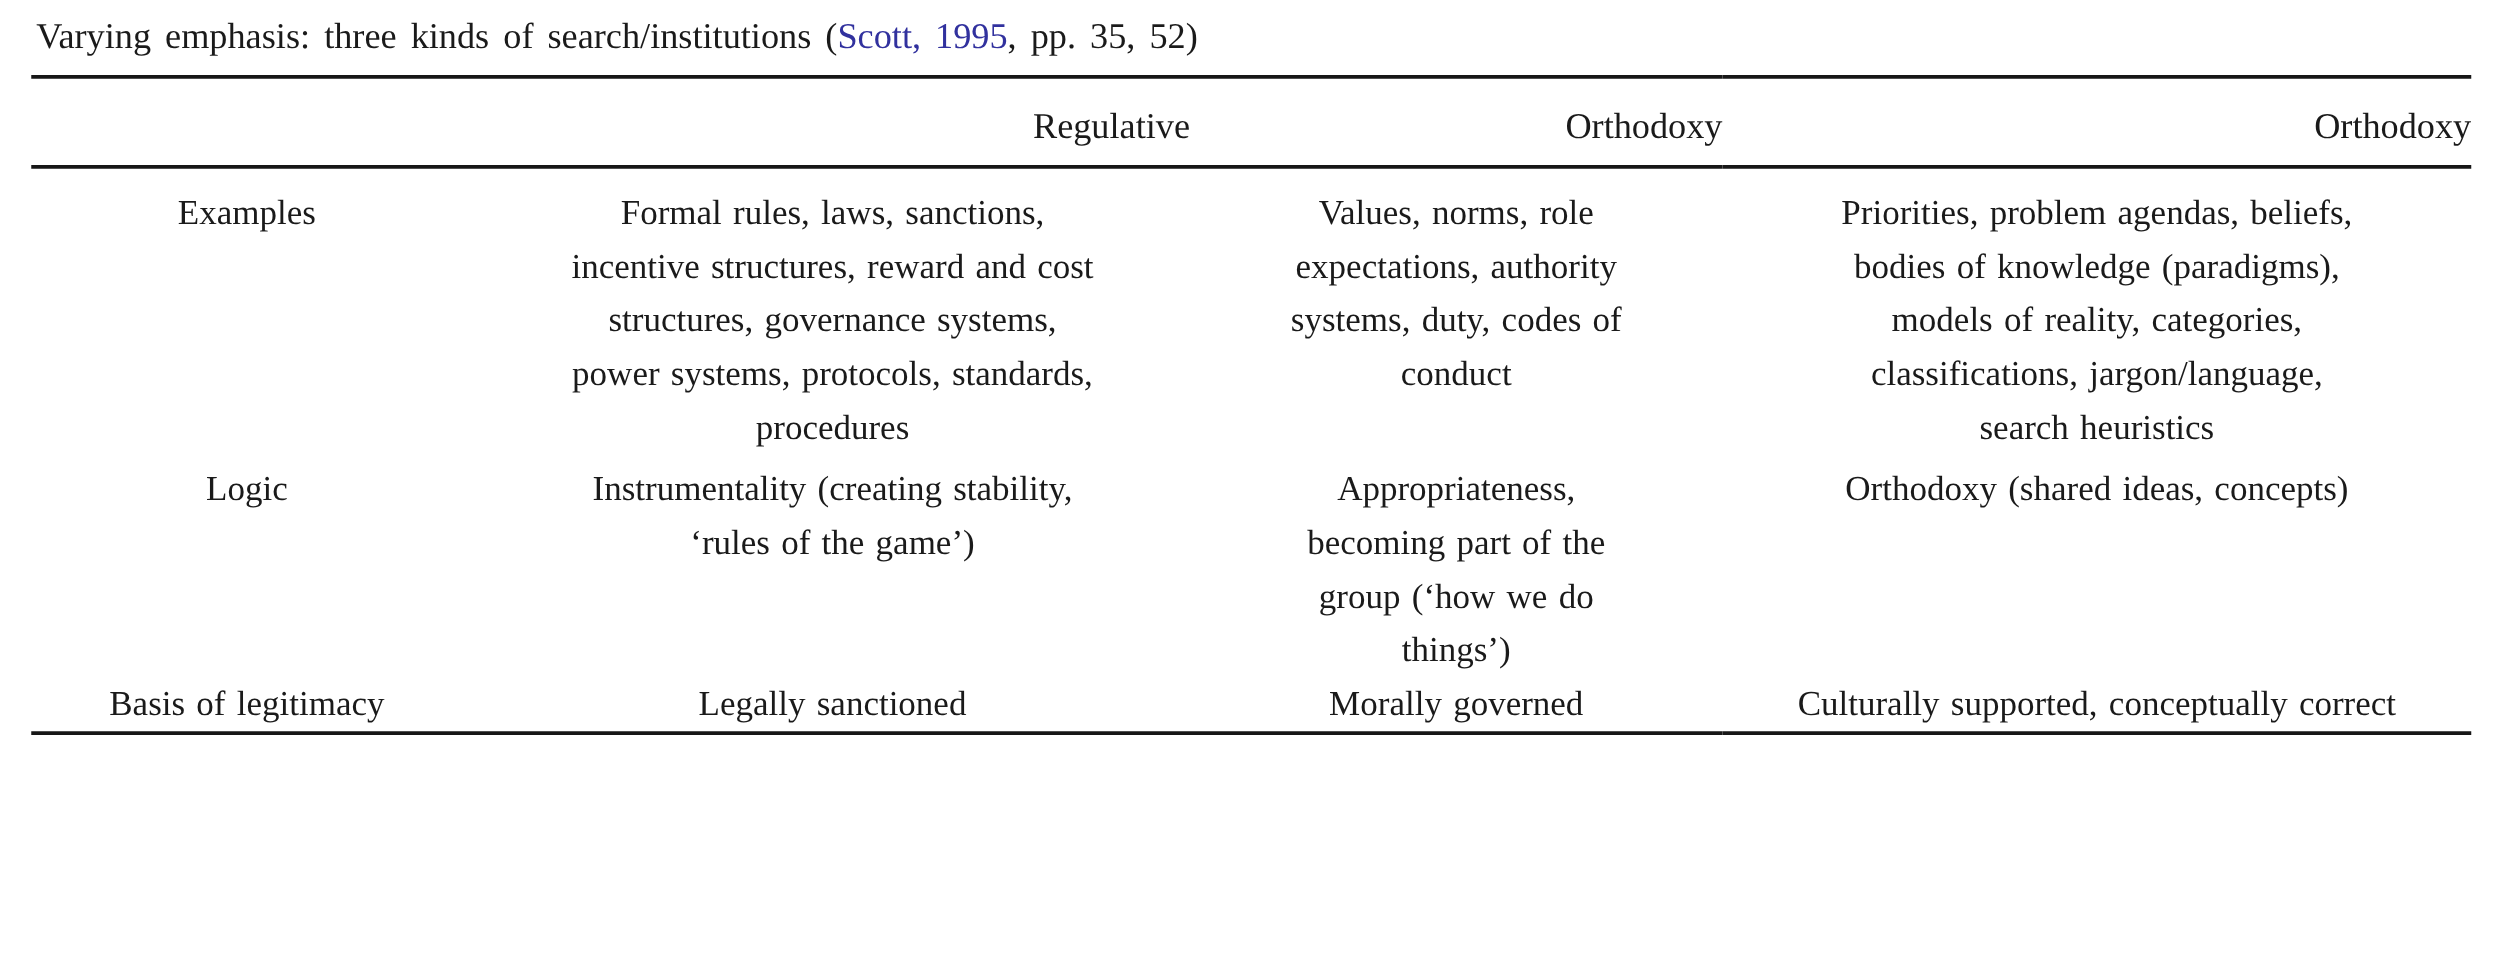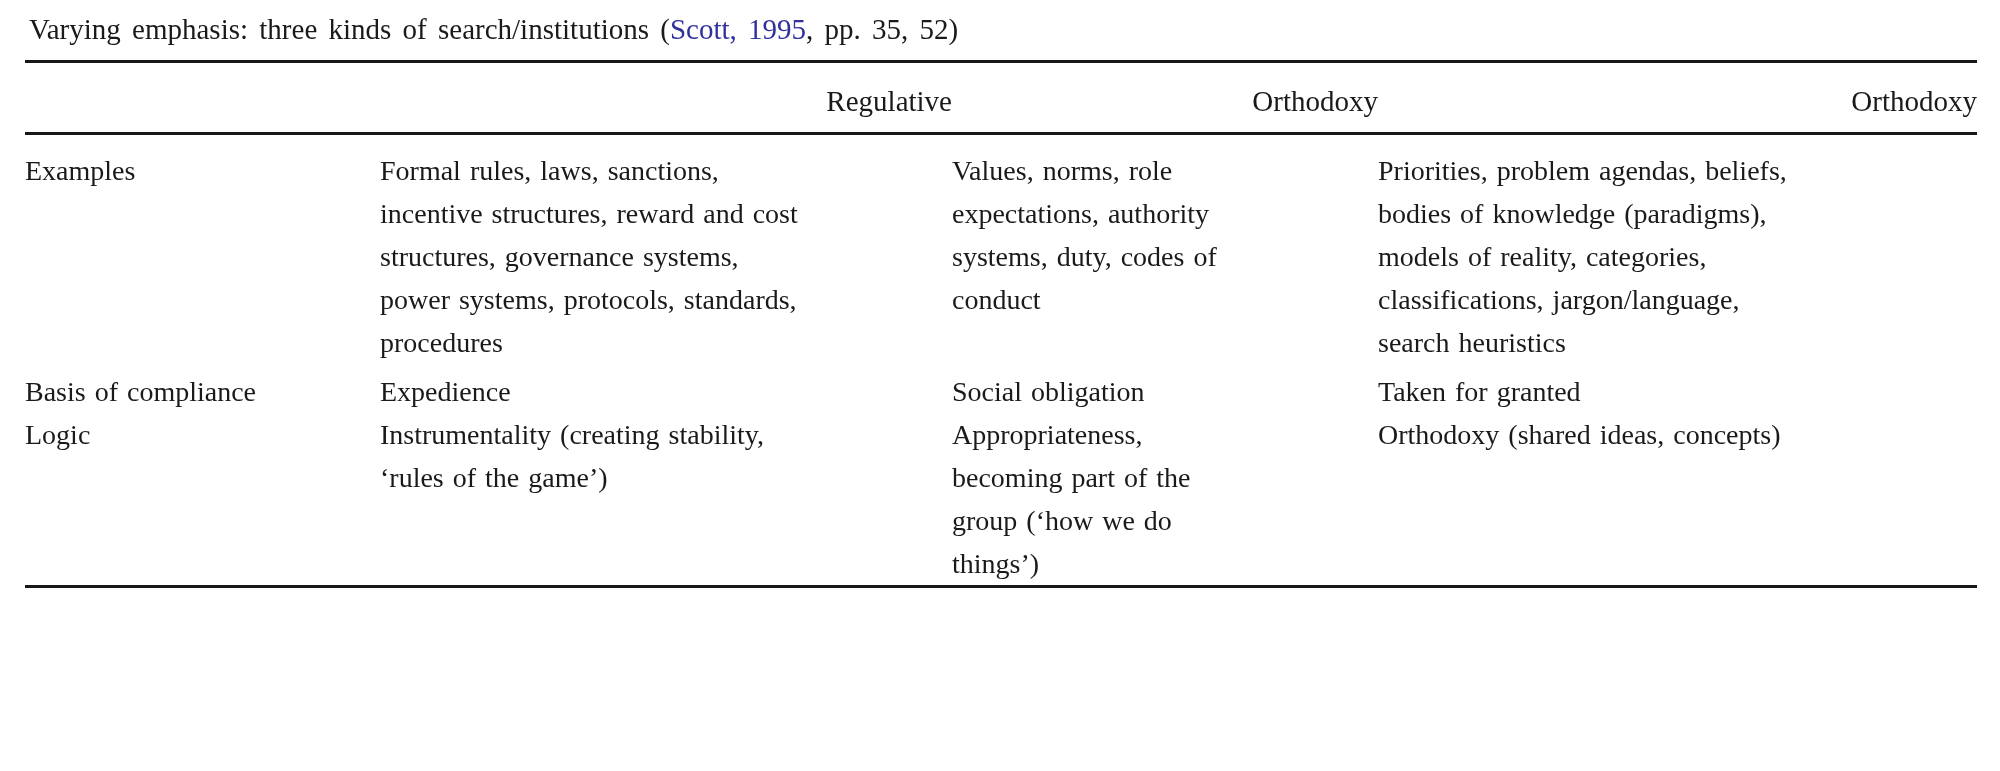--- a/index.html
+++ b/index.html
@@ -48,21 +48,21 @@
     text-align: right;
     vertical-align: middle;
     padding: 22px 0 14px 0;
     border-bottom: 3px solid var(--rule-color, #171717);
     word-spacing: 2px;
   }
   tbody td {
     font-size: 28px;
     line-height: 43px;
     vertical-align: top;
-    text-align: left;
+    text-align: center;
     white-space: pre;
     word-spacing: 2px;
     padding: 0;
     overflow: visible;
   }
   tbody tr.r-examples td   { padding-top: 14px; padding-bottom: 6px; }
   tbody tr.r-mechanisms td { padding-bottom: 8px; }
   td.row-label { padding-right: 10px; }
 </style>
 </head>
@@ -100,32 +100,32 @@
         <td>Values, norms, role
 expectations, authority
 systems, duty, codes of
 conduct</td>
         <td>Priorities, problem agendas, beliefs,
 bodies of knowledge (paradigms),
 models of reality, categories,
 classifications, jargon/language,
 search heuristics</td>
       </tr>
-      <tr class="r-compliance">
-        <td class="row-label">Basis of compliance</td>
-        <td>Expedience</td>
-        <td>Social obligation</td>
-        <td>Taken for granted</td>
-      </tr>
       <tr class="r-logic">
         <td class="row-label">Logic</td>
         <td>Instrumentality (creating stability,
 ‘rules of the game’)</td>
         <td>Appropriateness,
 becoming part of the
 group (‘how we do
 things’)</td>
         <td>Orthodoxy (shared ideas, concepts)</td>
       </tr>
+      <tr class="r-legitimacy">
+        <td class="row-label">Basis of legitimacy</td>
+        <td>Legally sanctioned</td>
+        <td>Morally governed</td>
+        <td>Culturally supported, conceptually correct</td>
+      </tr>
     </tbody>
   </table>
 
 </div>
 
 </body></html>

